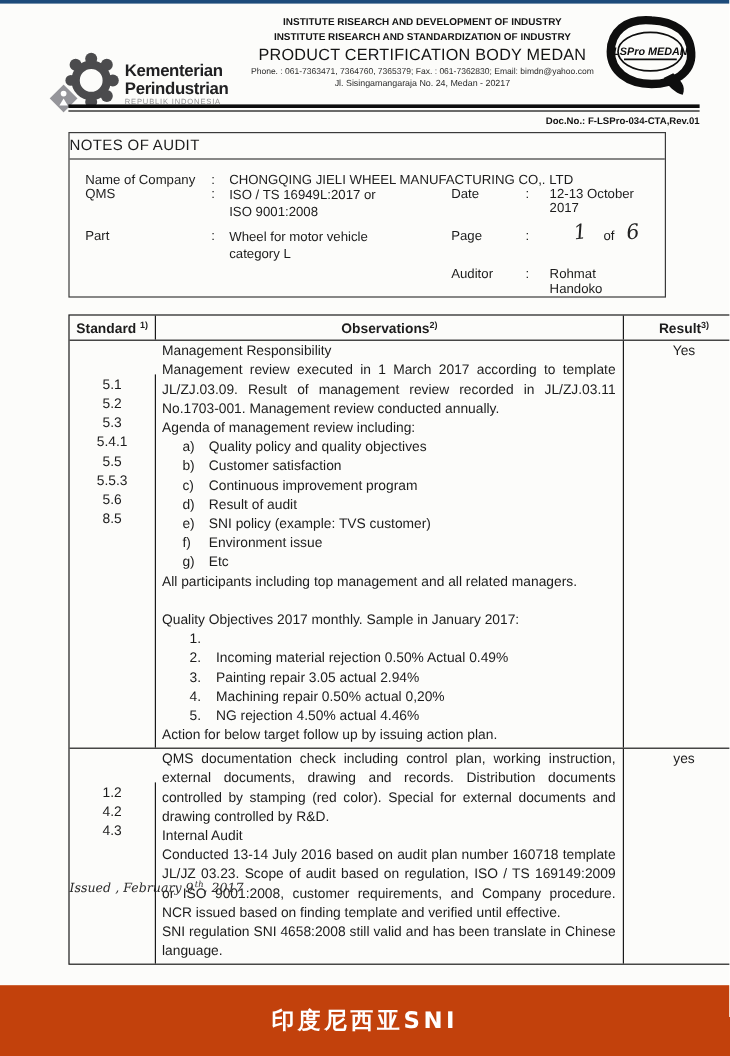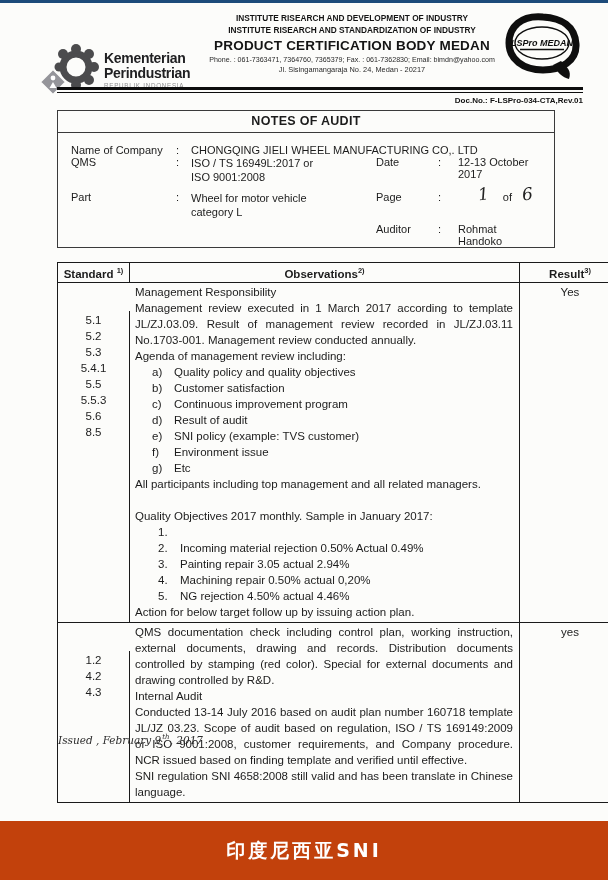--- a/index.html
+++ b/index.html
@@ -16,33 +16,33 @@
   .top-line { position:absolute; top:0; left:0; right:0; height:3px; background:#1d4b7a; }
 
   
   .letterhead { position:absolute; top:10px; left:36px; right:18px; display:flex; align-items:flex-start; }
   .lh-left { display:flex; width:172px; gap:2px;margin-top:32px; }
   .ministry-text { margin-top:9px; }
   .m1,.m2 { font-size:14px; font-weight:bold; line-height:15px; letter-spacing:-0.3px; color:#202022; }
   .m3 { font-size:6.3px; color:#8d8d8f; letter-spacing:0.7px; margin-top:1px; }
   .lh-center { flex:1; text-align:center; padding-top:3px; }
   .inst1,.inst2 { font-size:8.3px; font-weight:bold; line-height:11.5px; color:#141414; }
-  .body-name { font-size:13.5px; font-weight:700; margin-top:2px; letter-spacing:0.2px; color:#141414; }
+  .body-name { font-size:13.5px; font-weight:400; margin-top:2px; letter-spacing:0.2px; color:#141414; }
   .contact { font-size:7.1px; margin-top:3px; color:#2a2a2a; }
   .address { font-size:7.4px; margin-top:1px; color:#2a2a2a; }
   .lh-right { width:94px; display:flex; justify-content:center; padding-top:2px; }
 
   
   .double-rule { position:absolute; top:87px; left:57px; right:25px; border-top:3px solid #0d0d0d; }
   .double-rule::after { content:""; display:block; margin-top:2px; border-top:1.5px solid #0d0d0d; }
   .doc-no { position:absolute; top:96px; right:25px; font-size:8px; font-weight:bold; color:#111; }
 
   
   .notes-box { position:absolute; top:110px; left:57px; width:498px; height:138px; border:1.5px solid #3a3a3a; background:transparent; }
-  .notes-title { text-align:center; font-size:12.5px; font-weight:bold; line-height:21px; border-bottom:1.5px solid #3a3a3a; letter-spacing:0.3px; }
+  .notes-title { text-align:left; font-size:12.5px; font-weight:normal; line-height:21px; border-bottom:1.5px solid #3a3a3a; letter-spacing:0.3px; }
   .fields { padding:11px 13px 0; font-size:11px; }
   .frow { display:flex; }
   .r1 { }
   .r2 { margin-bottom:7px; }
   .r3 { margin-bottom:4px; }
   .lcol { display:flex; width:305px; }
   .rcol { display:flex; flex:1; align-items:flex-start; }
   .flabel { width:105px; flex:none; }
   .fcolon { width:15px; flex:none; }
   .rlabel { width:62px; flex:none; }

